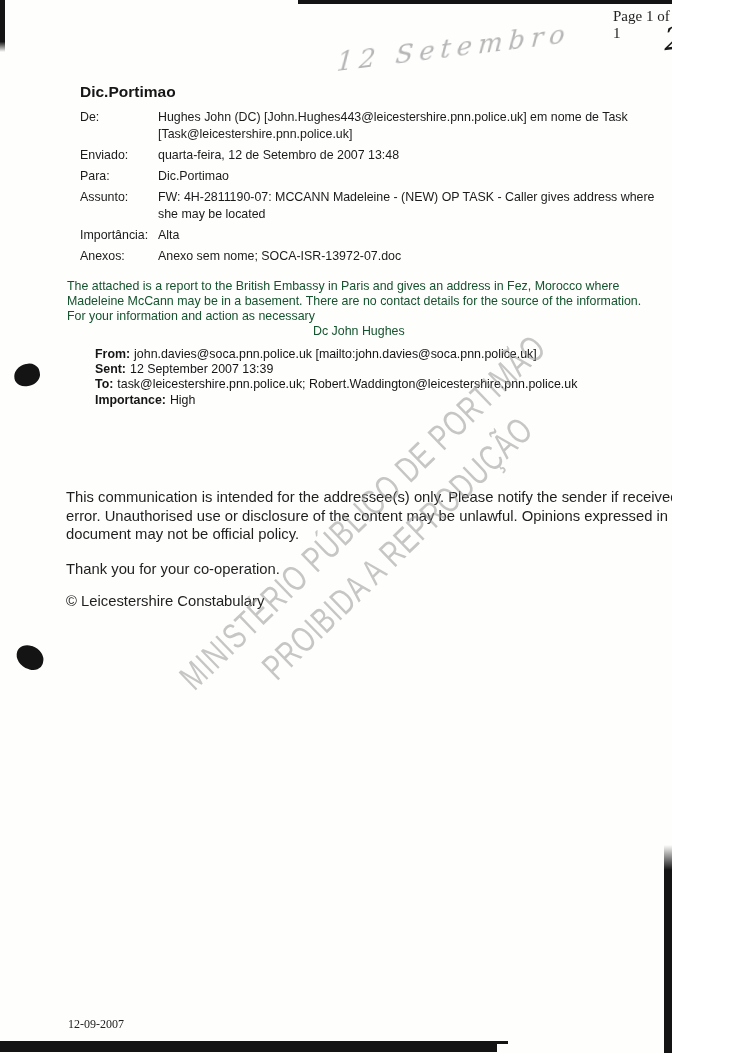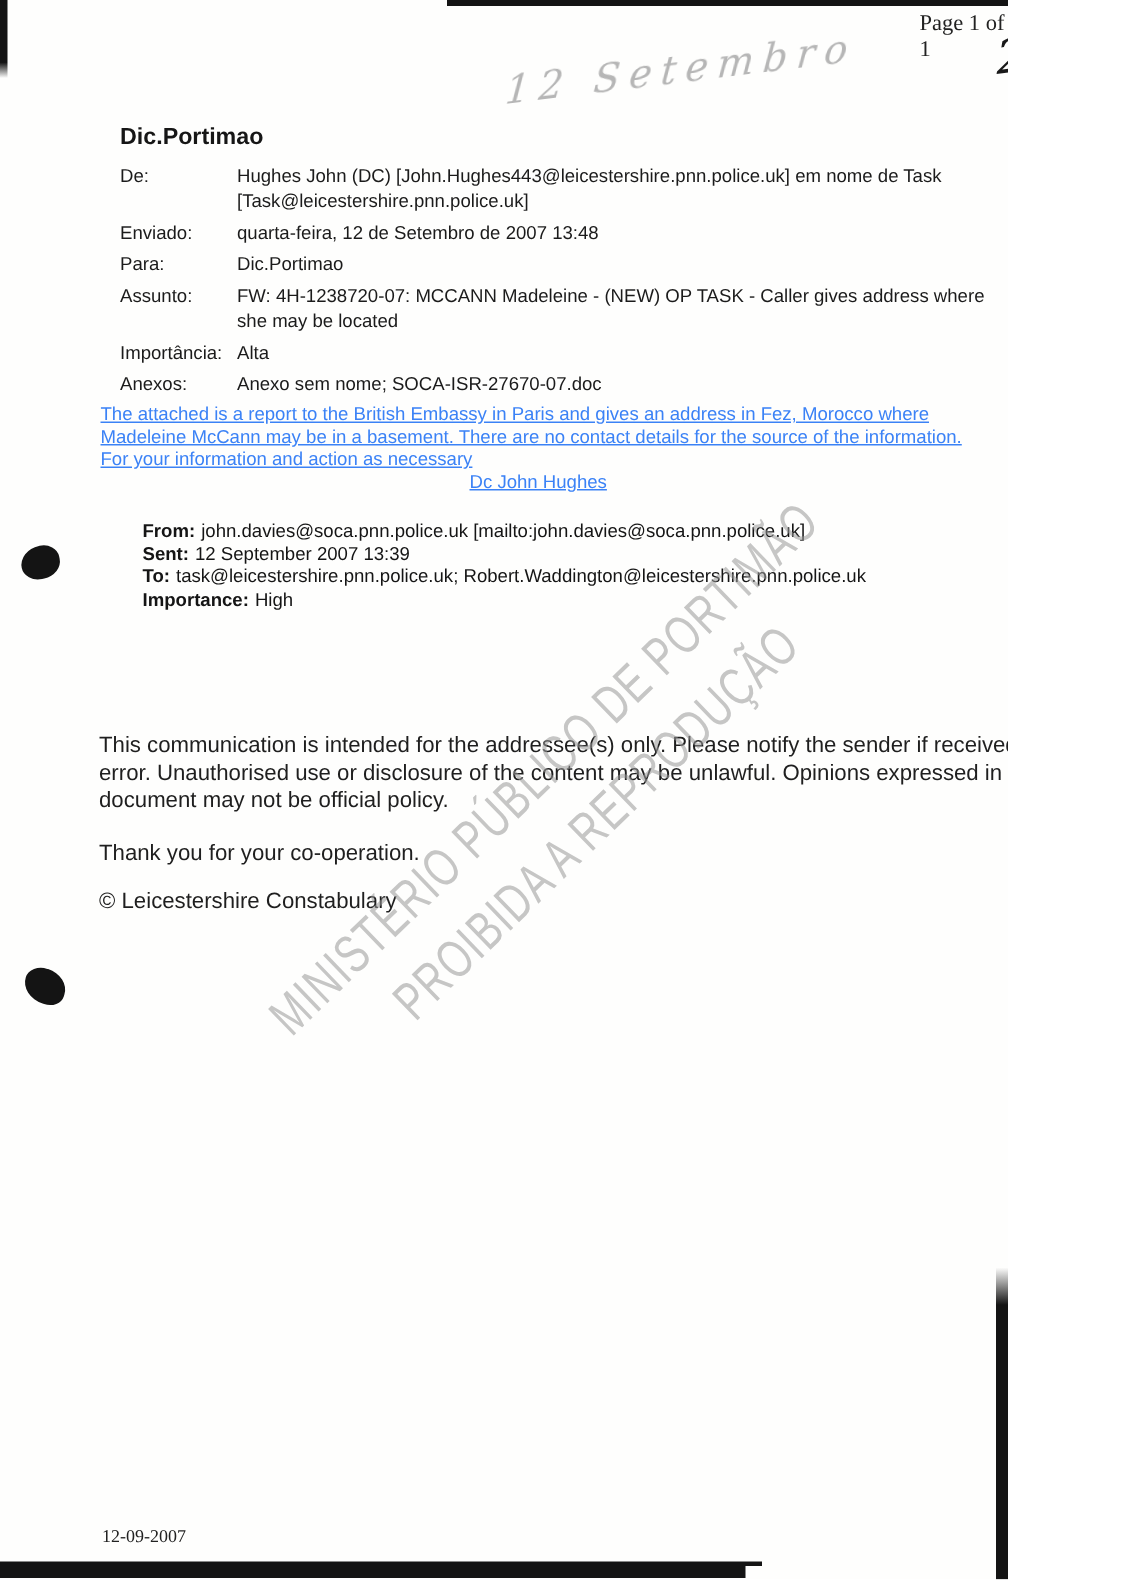--- a/index.html
+++ b/index.html
@@ -52,23 +52,23 @@
 
   
   .fields { position:absolute; left:80px; top:109px; width:600px;
             font-size:12.4px; line-height:17px; }
   .frow   { display:flex; margin-bottom:4px; }
   .flabel { flex:0 0 78px; font-weight:normal; white-space:nowrap; }
   .fvalue { width:512px; }
 
   
   .faded-note {
-    position:absolute; left:67px; top:269px; width:578px;
+    position:absolute; left:67px; top:279px; width:578px;
     font-size:12.4px; line-height:15px;
-    color:#3b82f6; filter:blur(0.3px);text-decoration:underline;
+    color:#14532d; filter:blur(0.3px);
   }
   .faded-sig { margin-left:246px; margin-top:0px; }
 
   
   .fwd { position:absolute; left:67px; top:347px; width:600px;
          font-size:12.4px; line-height:15.2px; color:#151515; }
   .fwd b { padding-right:4px;padding-left:28px; }
 
   
   .body-block { position:absolute; left:66px; top:488px; width:645px;
@@ -124,29 +124,29 @@
     <div class="frow">
       <div class="flabel">Enviado:</div>
       <div class="fvalue">quarta-feira, 12 de Setembro de 2007 13:48</div>
     </div>
     <div class="frow">
       <div class="flabel">Para:</div>
       <div class="fvalue">Dic.Portimao</div>
     </div>
     <div class="frow">
       <div class="flabel">Assunto:</div>
-      <div class="fvalue">FW: 4H-1238720-07: MCCANN Madeleine - (NEW) OP TASK - Caller gives address where she may be located</div>
+      <div class="fvalue">FW: 4H-2811190-07: MCCANN Madeleine - (NEW) OP TASK - Caller gives address where she may be located</div>
     </div>
     <div class="frow">
       <div class="flabel">Importância:</div>
       <div class="fvalue">Alta</div>
     </div>
     <div class="frow">
       <div class="flabel">Anexos:</div>
-      <div class="fvalue">Anexo sem nome; SOCA-ISR-27670-07.doc</div>
+      <div class="fvalue">Anexo sem nome; SOCA-ISR-13972-07.doc</div>
     </div>
   </div>
 
   <div class="faded-note">
     <div>The attached is a report to the British Embassy in Paris  and gives an address in Fez, Morocco where Madeleine McCann may be in a basement. There are no contact details for the source of the information. For your information and action as necessary</div>
     <div class="faded-sig">Dc John Hughes</div>
   </div>
 
   <div class="fwd">
     <div>

